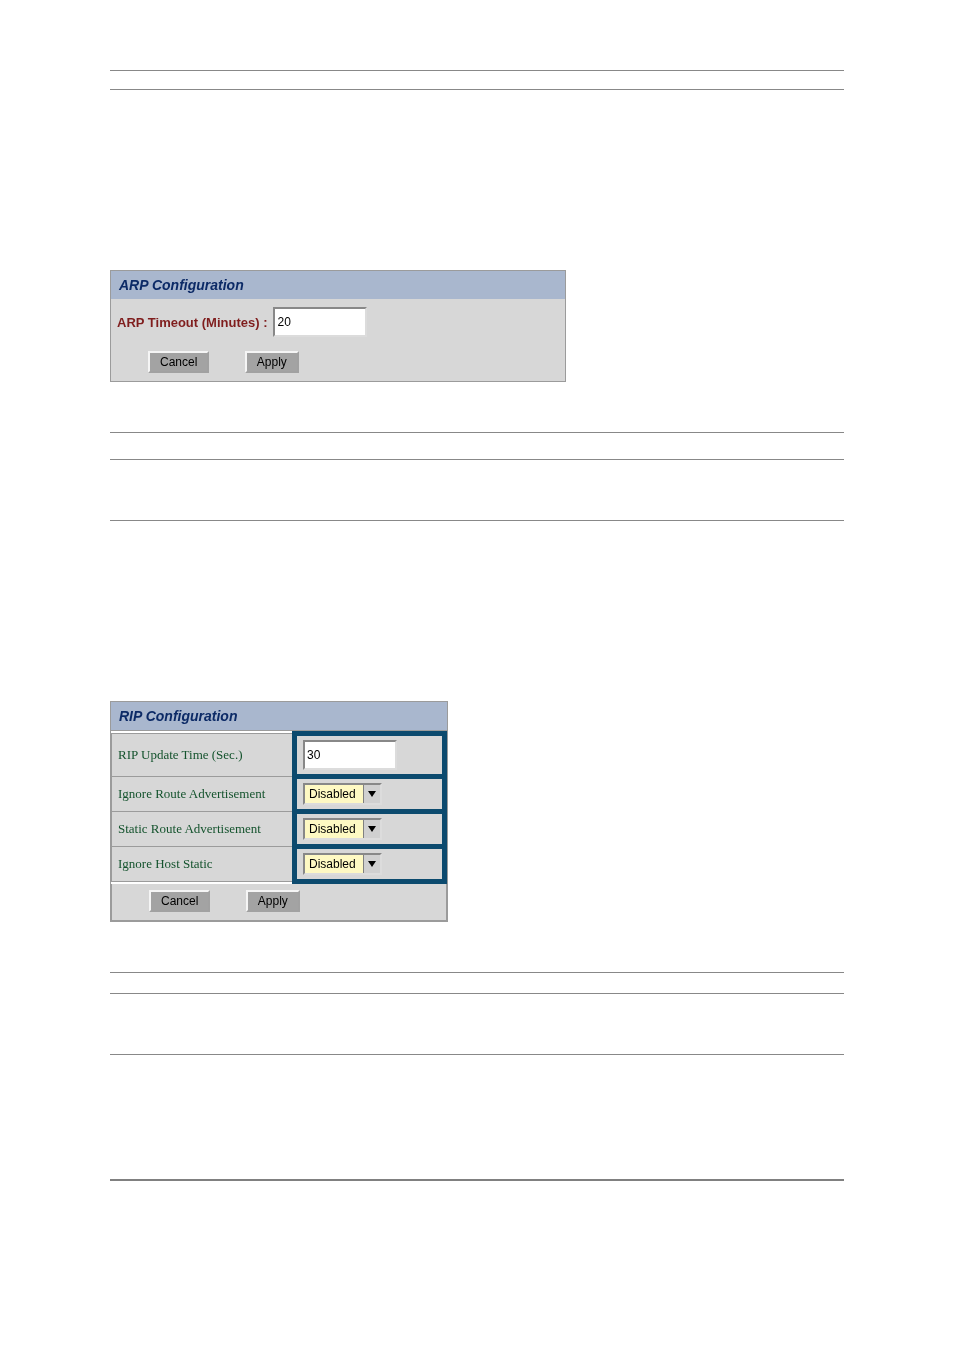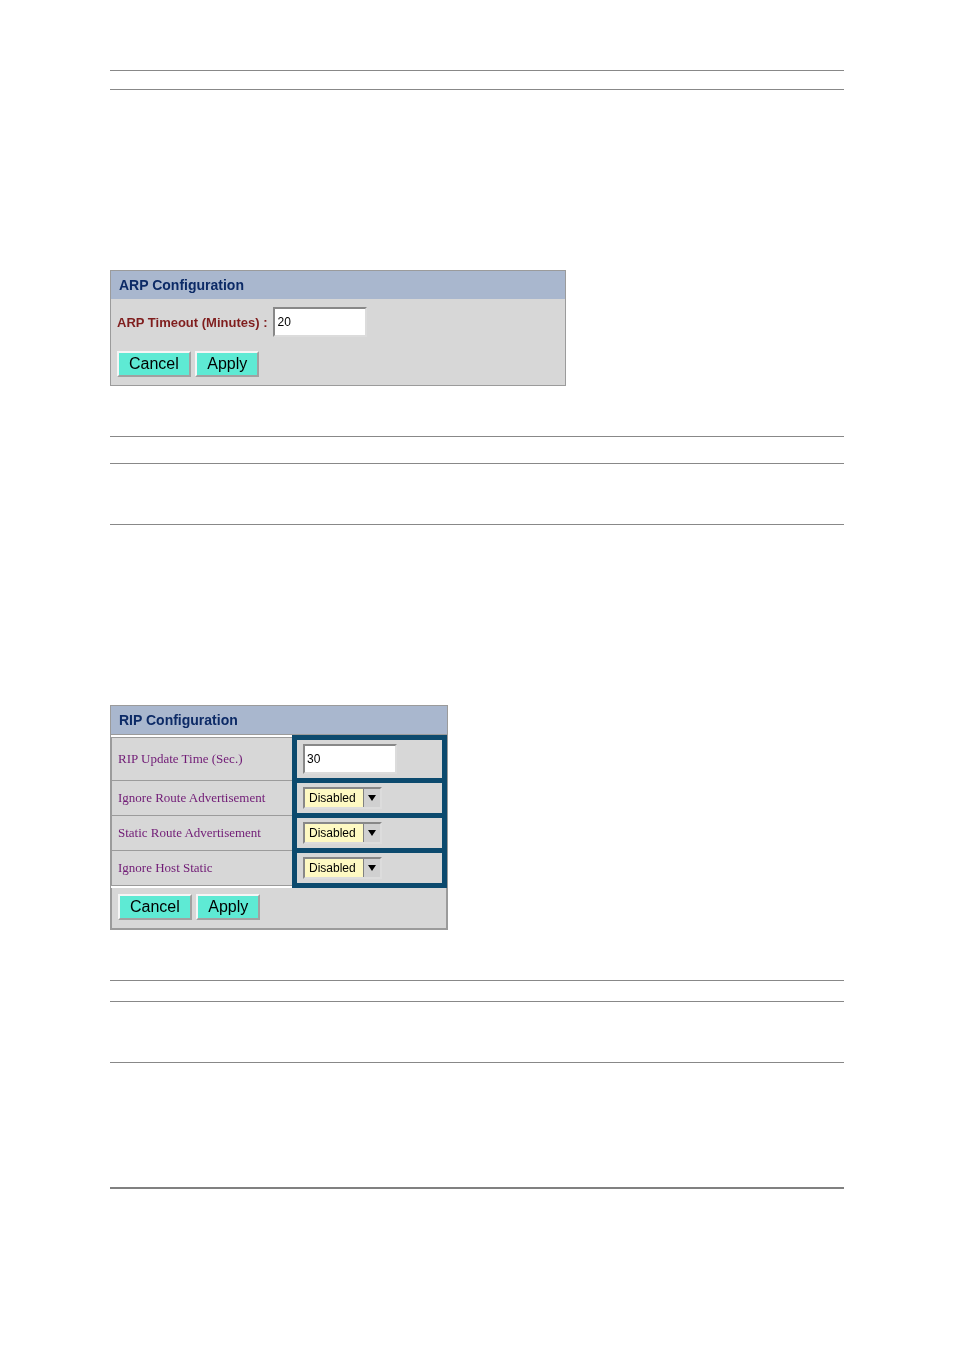--- a/index.html
+++ b/index.html
@@ -35,20 +35,21 @@
     border-collapse: collapse;
     font-family: Arial, Helvetica, sans-serif;
   }
   .panel-arp .title,
   .panel-rip .title {
     background: #a9b7ce;
     color: #0c2a66;
     font-weight: bold;
     font-size: 14px;
     padding: 6px 8px;
+    font-style: italic;
   }
   .panel-arp .row {
     padding: 8px 4px;
     display: flex;
     align-items: center;
     font-family: Arial, Helvetica, sans-serif;
   }
   .panel-arp .row-label {
     font-weight: bold;
     color: #7f1d1d;
@@ -63,44 +64,45 @@
     border: 2px inset #dcdcdc;
     background: #fff;
     box-sizing: content-box;
     font-family: Arial, Helvetica, sans-serif;
   }
   .btn-row {
     padding: 6px 6px 8px 6px;
   }
   button.sys {
     font-family: Arial, Helvetica, sans-serif;
-    font-size: 16px;
+    font-size: 12px;
     padding: 2px 10px;
-    background: #5eead4;
+    background: #a3a3a3;
     border: 2px outset #f5f5f5;
     cursor: pointer;
+    margin-left: 31px;
   }
   .gap-lg { height: 40px; }
   .gap-xl { height: 60px; }
 
   .panel-rip {
     width: 336px;
     margin-top: 180px;
     border: 1px solid #9b9b9b;
     font-family: Arial, Helvetica, sans-serif;
   }
   .panel-rip table {
     border-collapse: collapse;
     width: 100%;
   }
   .panel-rip td.label {
     width: 168px;
     font-family: Georgia, "Times New Roman", serif;
     font-size: 13px;
-    color: #701a75;
+    color: #14532d;
     padding: 6px 6px;
     background: #d7d7d7;
     border: 1px solid #9b9b9b;
     vertical-align: middle;
   }
   .panel-rip td.val {
     padding: 4px 6px;
     background: #d7d7d7;
     border: 5px solid #0c4a6e;
   }

